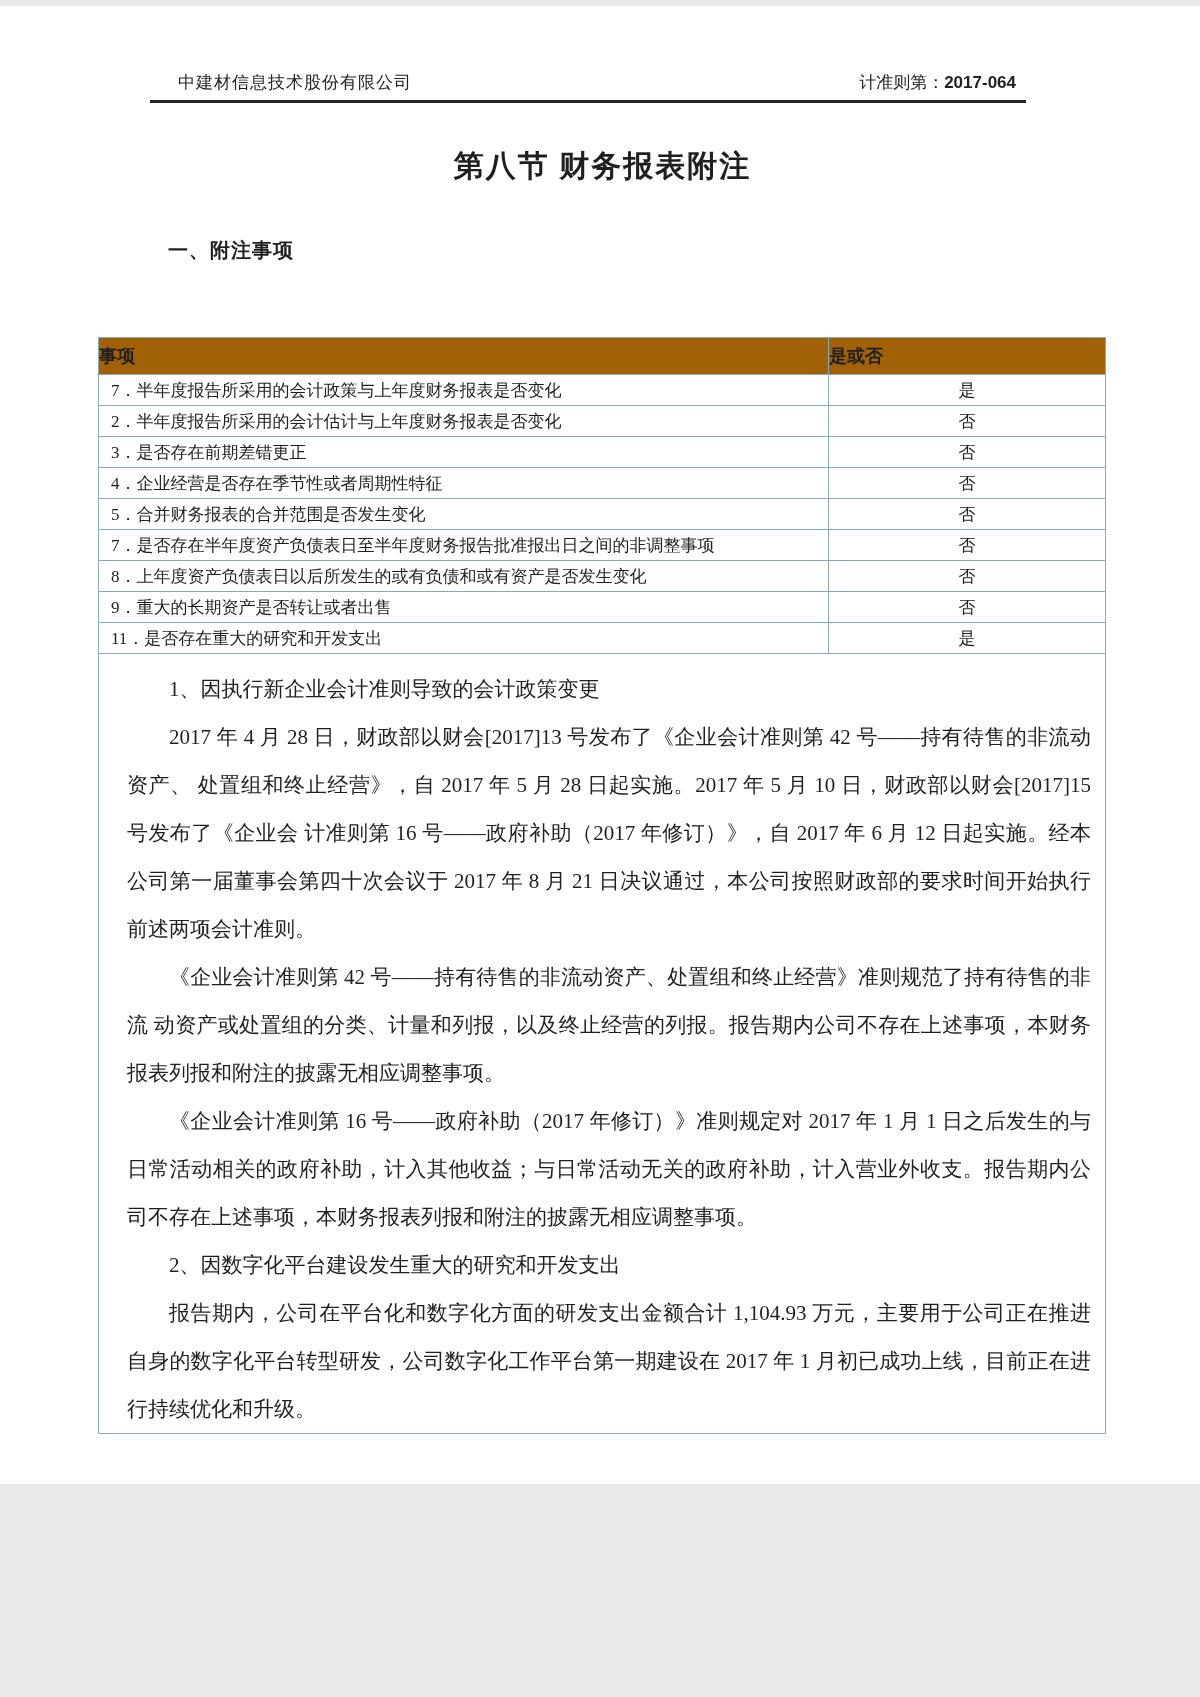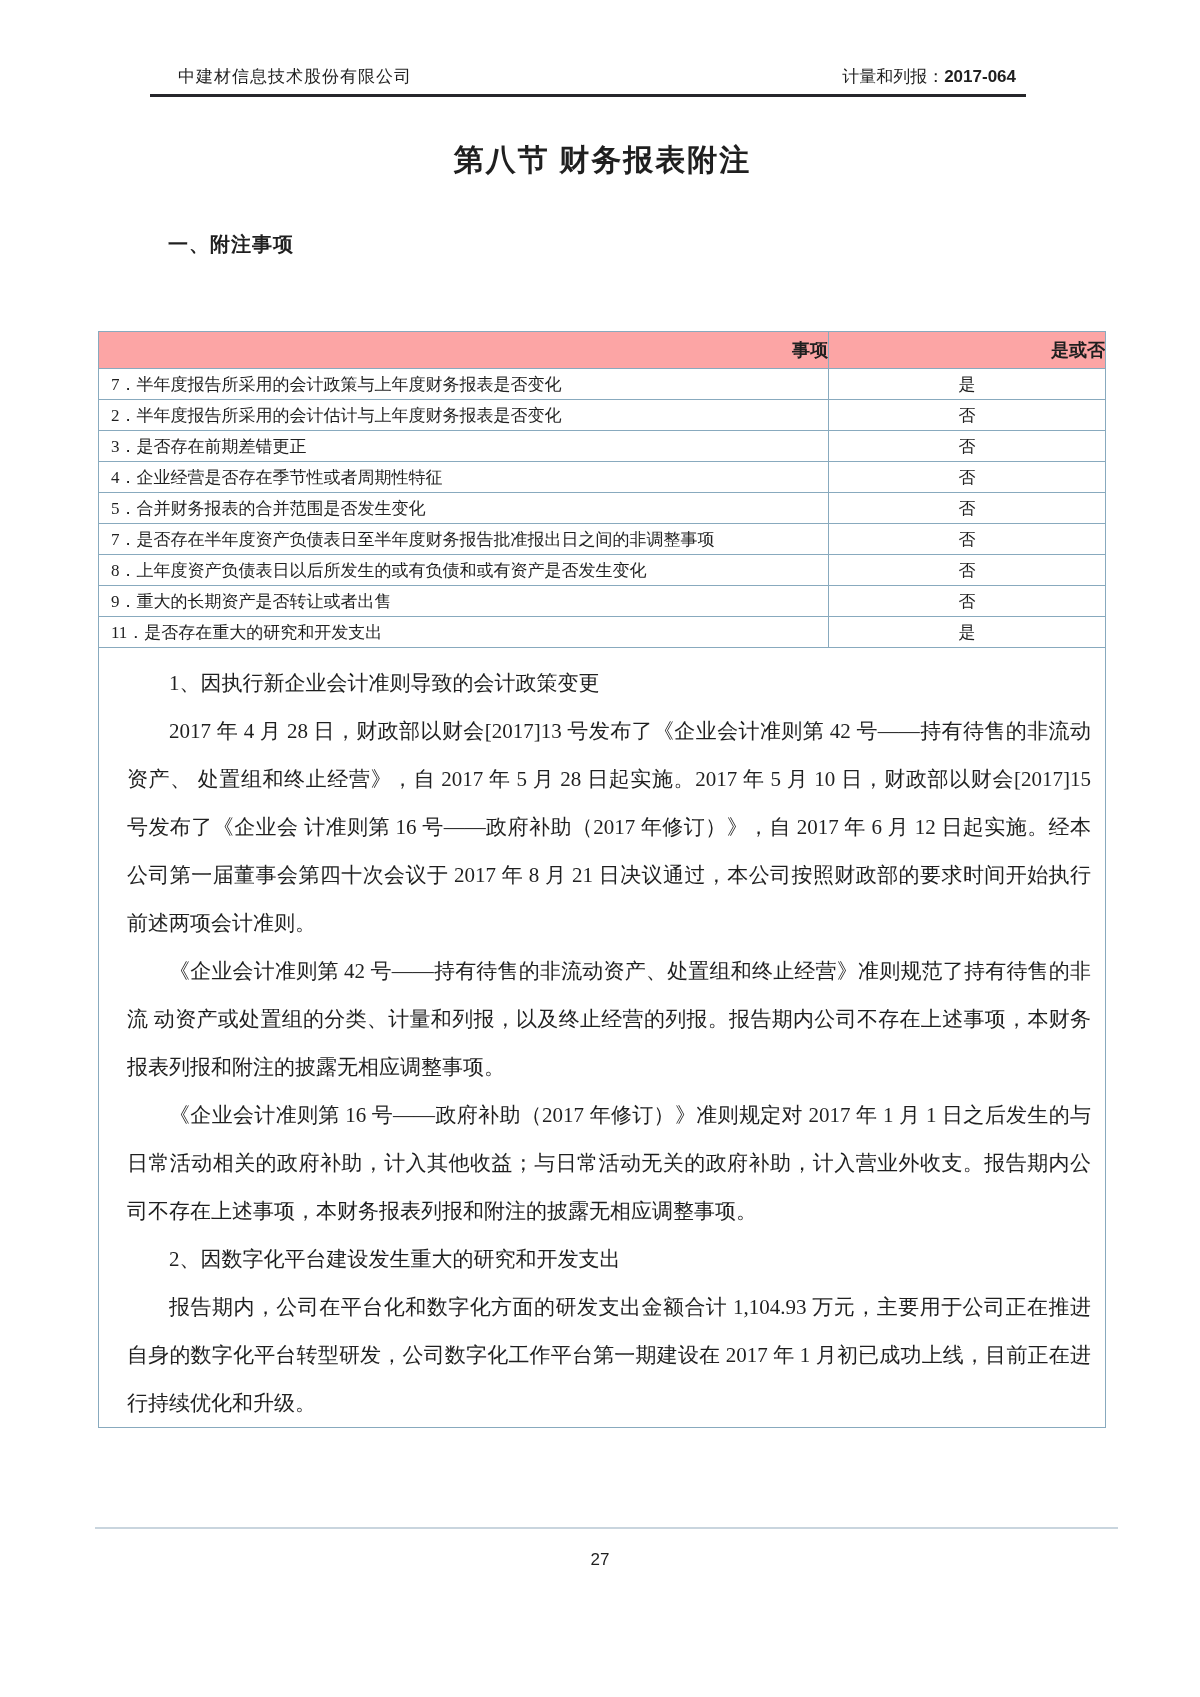--- a/index.html
+++ b/index.html
@@ -2,22 +2,22 @@
 <html><head>
 <meta charset="utf-8">
 <style>
   * { margin: 0; padding: 0; box-sizing: border-box; }
   html, body { background: #e9e9e9; }
   body { font-family: "Liberation Serif", "DejaVu Serif", serif; }
 
   .page {
     position: relative;
     width: 1200px;
-    height: 1697px;
-    margin: 0 auto;
+    height: 1478px;
+    margin: 6px auto;
     background: #ffffff;
     color: #1f1f1f;
     overflow: hidden;
   }
 
   
   .doc-header {
     position: absolute;
     top: 60px;
     left: 150px;
@@ -69,25 +69,25 @@
     font-size: 17px;
   }
   table.notes-table col.c-item   { width: 730px; }
   table.notes-table col.c-answer { width: 277px; }
   table.notes-table th,
   table.notes-table td {
     border: 1px solid #88aabe;
     overflow: hidden;
   }
   table.notes-table th {
-    background: #fca5a5;
+    background: #a16207;
     height: 37px;
     font-size: 18px;
     font-weight: bold;
-    text-align: right;
+    text-align: left;
     vertical-align: middle;
   }
   table.notes-table td { height: 31px; vertical-align: middle; }
   td.item-cell   { text-align: left; padding-left: 12px; }
   td.answer-cell { text-align: center; }
 
   
   td.notes-cell {
     height: 765px;
     vertical-align: top;
@@ -120,21 +120,21 @@
     font-size: 17px;
   }
 </style>
 </head>
 <body>
 
 <div class="page">
 
   <header class="doc-header">
     <span class="company-name">中建材信息技术股份有限公司</span>
-    <span class="notice"><span>计量和列报：</span><span class="notice-num">2017-064</span></span>
+    <span class="notice"><span>计准则第：</span><span class="notice-num">2017-064</span></span>
   </header>
 
   <h1 class="doc-title">第八节 财务报表附注</h1>
 
   <h2 class="section-heading">一、附注事项</h2>
 
   <table class="notes-table">
     <colgroup>
         <col class="c-item">
         <col class="c-answer">

